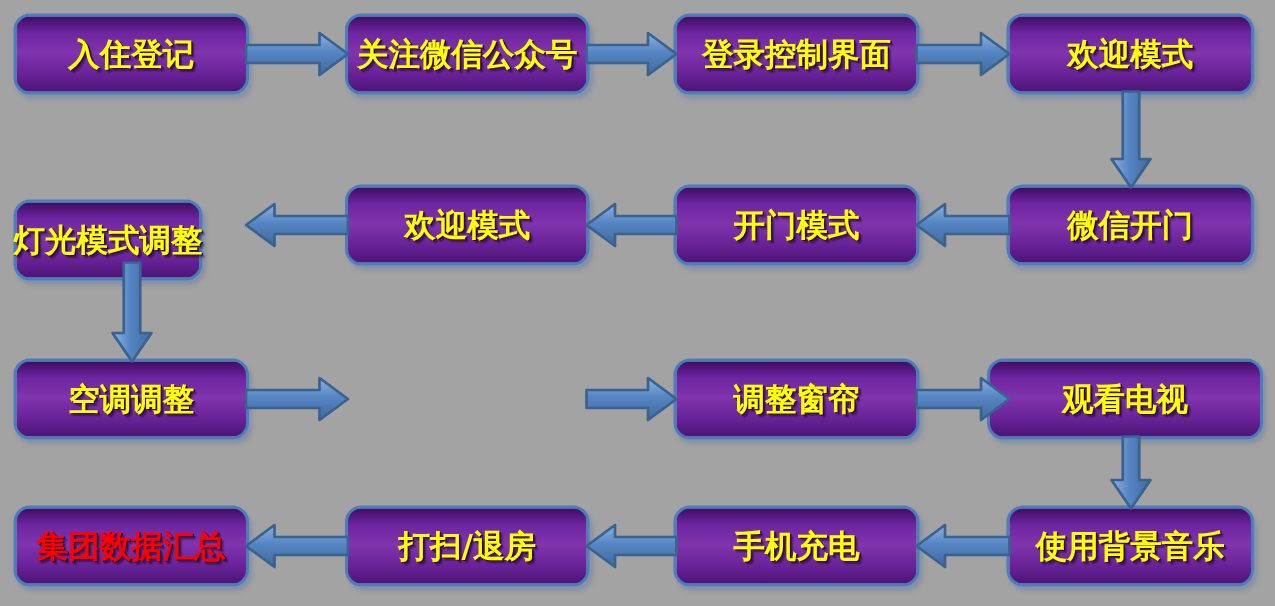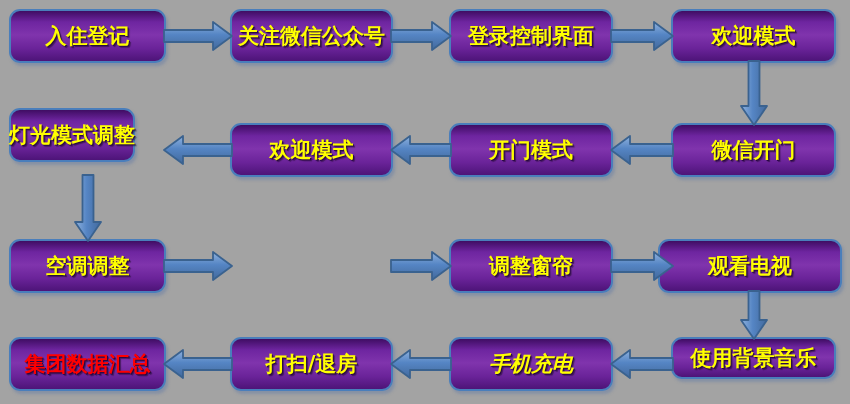--- a/index.html
+++ b/index.html
@@ -66,36 +66,36 @@
     </div>
     <div class="flow-node" style="left: 671px; top: 123px; width: 165px; height: 54px;">
       <span class="flow-node-label">微信开门</span>
     </div>
     <div class="flow-node" style="left: 449px; top: 123px; width: 164px; height: 54px;">
       <span class="flow-node-label">开门模式</span>
     </div>
     <div class="flow-node" style="left: 230px; top: 123px; width: 163px; height: 54px;">
       <span class="flow-node-label">欢迎模式</span>
     </div>
-    <div class="flow-node" style="left: 9px; top: 108px; width: 126px; height: 54px;">
+    <div class="flow-node" style="left: 9px; top: 133px; width: 126px; height: 54px;">
       <span class="flow-node-label">灯光模式调整</span>
     </div>
     <div class="flow-node" style="left: 9px; top: 239px; width: 157px; height: 54px;">
       <span class="flow-node-label">空调调整</span>
     </div>
     <div class="flow-node" style="left: 449px; top: 239px; width: 164px; height: 54px;">
       <span class="flow-node-label">调整窗帘</span>
     </div>
     <div class="flow-node" style="left: 658px; top: 239px; width: 184px; height: 54px;">
       <span class="flow-node-label">观看电视</span>
     </div>
-    <div class="flow-node" style="left: 671px; top: 337px; width: 165px; height: 42px;">
+    <div class="flow-node" style="left: 671px; top: 337px; width: 165px; height: 54px;">
       <span class="flow-node-label">使用背景音乐</span>
     </div>
-    <div class="flow-node" style="left: 449px; top: 337px; width: 164px; height: 54px; font-style: italic;">
+    <div class="flow-node" style="left: 449px; top: 337px; width: 164px; height: 54px;">
       <span class="flow-node-label">手机充电</span>
     </div>
     <div class="flow-node" style="left: 230px; top: 337px; width: 163px; height: 54px;">
       <span class="flow-node-label">打扫/退房</span>
     </div>
     <div class="flow-node" style="left: 9px; top: 337px; width: 157px; height: 54px;">
       <span class="flow-node-label highlight" style="color: rgb(255, 0, 0);">集团数据汇总</span>
     </div>
     <svg width="70" height="32" viewBox="0 0 70 32" class="connector" style="left: 163px; top: 20px;">
       <defs>

